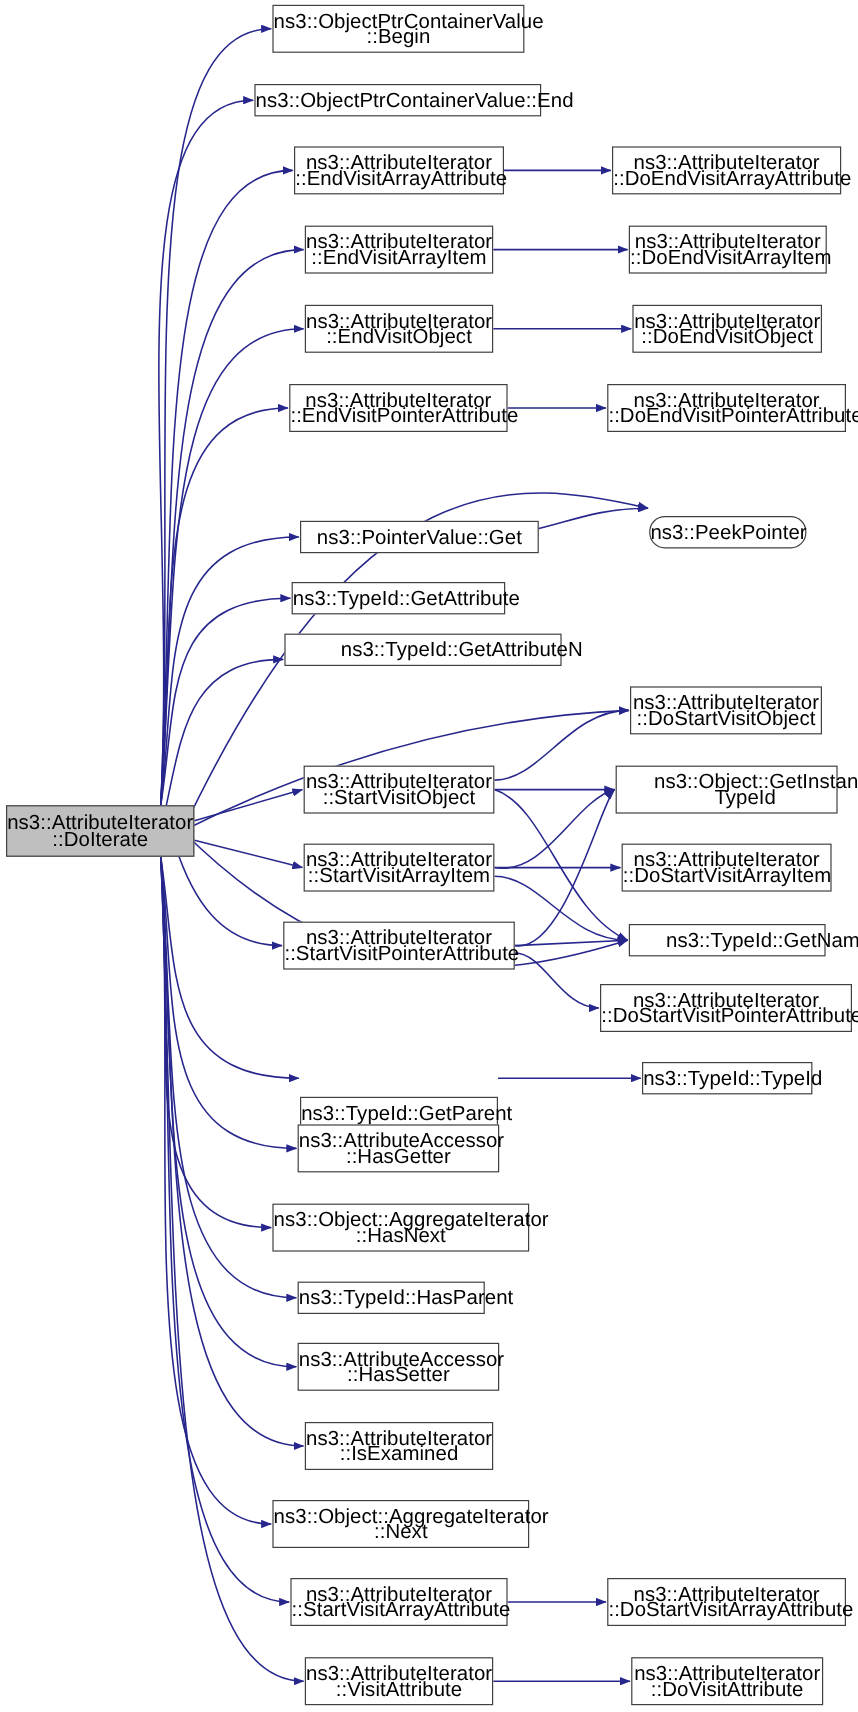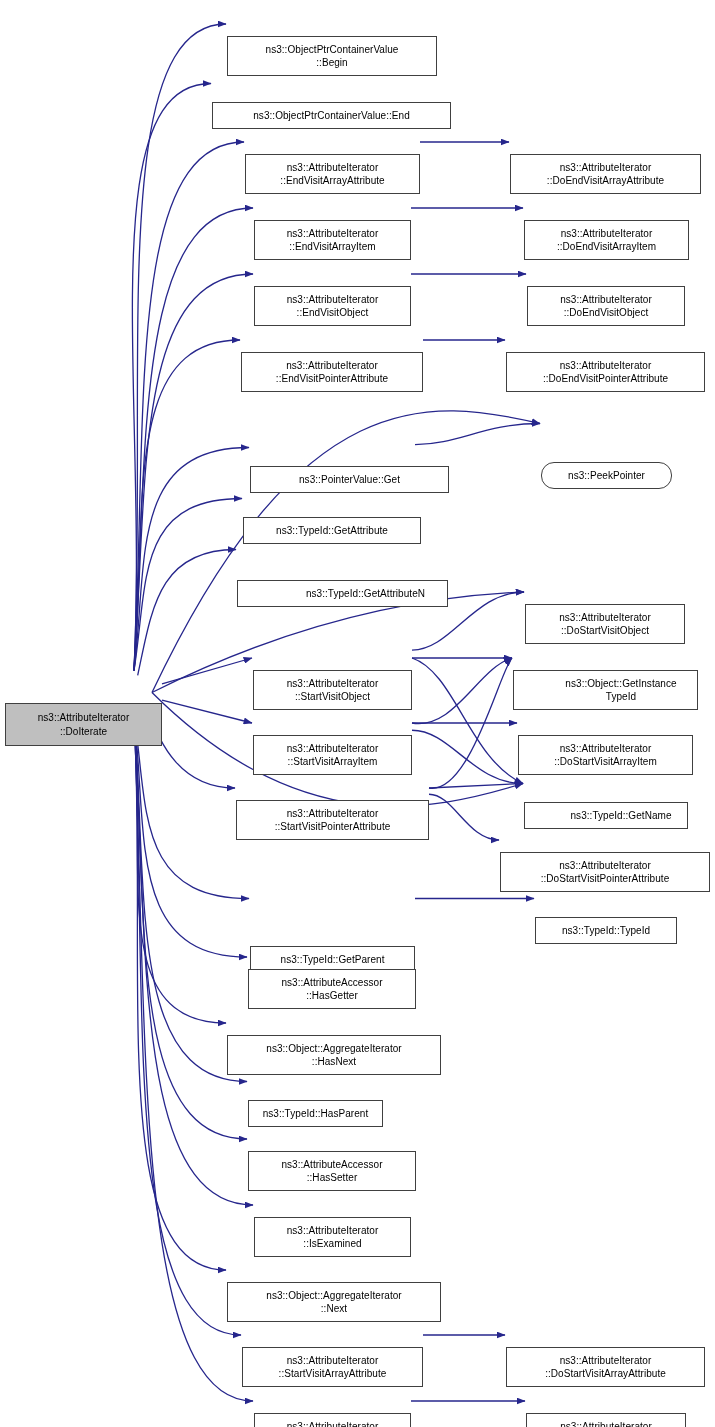--- a/index.html
+++ b/index.html
@@ -25,30 +25,29 @@
     width: 715px;
     height: 1427px;
     pointer-events: none;
   }
   .gnode {
     position: absolute;
     box-sizing: border-box;
     border: 1px solid #404040;
     background: #ffffff;
     color: #000000;
-    font-size: 10px;
+    font-size: 17px;
     line-height: 13.2px;
     text-align: center;
     display: flex;
     align-items: center;
     justify-content: center;
     white-space: pre-line;
     letter-spacing: 0.05px;
     z-index: 5;
-    margin-top: 32px;
   }
   .gnode.root {
     background: #bfbfbf;
     border: 1px solid #404040;
     font-weight: normal;
   }
   .gnode span {
     display: block;
     width: 100%;
     padding: 0 2px;
@@ -126,21 +125,21 @@
 ::EndVisitObject</span></div>
       <div class="gnode" style="left: 527px; top: 254px; width: 158px; height: 40px;"><span>ns3::AttributeIterator
 ::DoEndVisitObject</span></div>
       <div class="gnode" style="left: 241px; top: 320px; width: 182px; height: 40px;"><span>ns3::AttributeIterator
 ::EndVisitPointerAttribute</span></div>
       <div class="gnode" style="left: 506px; top: 320px; width: 199px; height: 40px;"><span>ns3::AttributeIterator
 ::DoEndVisitPointerAttribute</span></div>
       <div class="gnode" style="left: 541px; top: 430px; width: 131px; height: 27px; border-radius: 13px;"><span>ns3::PeekPointer</span></div>
       <div class="gnode" style="left: 250px; top: 434px; width: 199px; height: 27px;"><span>ns3::PointerValue::Get</span></div>
       <div class="gnode" style="left: 243px; top: 485px; width: 178px; height: 27px;"><span>ns3::TypeId::GetAttribute</span></div>
-      <div class="gnode" style="left: 237px; top: 548px; width: 211px; height: 27px; padding-left: 46px;"><span>ns3::TypeId::GetAttributeN</span></div>
+      <div class="gnode" style="left: 237px; top: 528px; width: 231px; height: 27px; padding-left: 46px;"><span>ns3::TypeId::GetAttributeN</span></div>
       <div class="gnode" style="left: 525px; top: 572px; width: 160px; height: 40px;"><span>ns3::AttributeIterator
 ::DoStartVisitObject</span></div>
       <div class="gnode" style="left: 253px; top: 638px; width: 159px; height: 40px;"><span>ns3::AttributeIterator
 ::StartVisitObject</span></div>
       <div class="gnode" style="left: 513px; top: 638px; width: 185px; height: 40px; padding-left: 31px;"><span>ns3::Object::GetInstance
 TypeId</span></div>
       <div class="gnode" style="left: 253px; top: 703px; width: 159px; height: 40px;"><span>ns3::AttributeIterator
 ::StartVisitArrayItem</span></div>
       <div class="gnode" style="left: 518px; top: 703px; width: 175px; height: 40px;"><span>ns3::AttributeIterator
 ::DoStartVisitArrayItem</span></div>
@@ -148,21 +147,21 @@
 ::StartVisitPointerAttribute</span></div>
       <div class="gnode" style="left: 524px; top: 770px; width: 164px; height: 27px; padding-left: 30px;"><span>ns3::TypeId::GetName</span></div>
       <div class="gnode" style="left: 500px; top: 820px; width: 210px; height: 40px;"><span>ns3::AttributeIterator
 ::DoStartVisitPointerAttribute</span></div>
       <div class="gnode" style="left: 250px; top: 914px; width: 165px; height: 27px;"><span>ns3::TypeId::GetParent</span></div>
       <div class="gnode" style="left: 535px; top: 885px; width: 142px; height: 27px;"><span>ns3::TypeId::TypeId</span></div>
       <div class="gnode" style="left: 248px; top: 937px; width: 168px; height: 40px;"><span>ns3::AttributeAccessor
 ::HasGetter</span></div>
       <div class="gnode" style="left: 227px; top: 1003px; width: 214px; height: 40px;"><span>ns3::Object::AggregateIterator
 ::HasNext</span></div>
-      <div class="gnode" style="left: 248px; top: 1068px; width: 135px; height: 27px;"><span>ns3::TypeId::HasParent</span></div>
+      <div class="gnode" style="left: 248px; top: 1068px; width: 156px; height: 27px;"><span>ns3::TypeId::HasParent</span></div>
       <div class="gnode" style="left: 248px; top: 1119px; width: 168px; height: 40px;"><span>ns3::AttributeAccessor
 ::HasSetter</span></div>
       <div class="gnode" style="left: 254px; top: 1185px; width: 157px; height: 40px;"><span>ns3::AttributeIterator
 ::IsExamined</span></div>
       <div class="gnode" style="left: 227px; top: 1250px; width: 214px; height: 40px;"><span>ns3::Object::AggregateIterator
 ::Next</span></div>
       <div class="gnode" style="left: 242px; top: 1315px; width: 181px; height: 40px;"><span>ns3::AttributeIterator
 ::StartVisitArrayAttribute</span></div>
       <div class="gnode" style="left: 506px; top: 1315px; width: 199px; height: 40px;"><span>ns3::AttributeIterator
 ::DoStartVisitArrayAttribute</span></div>

